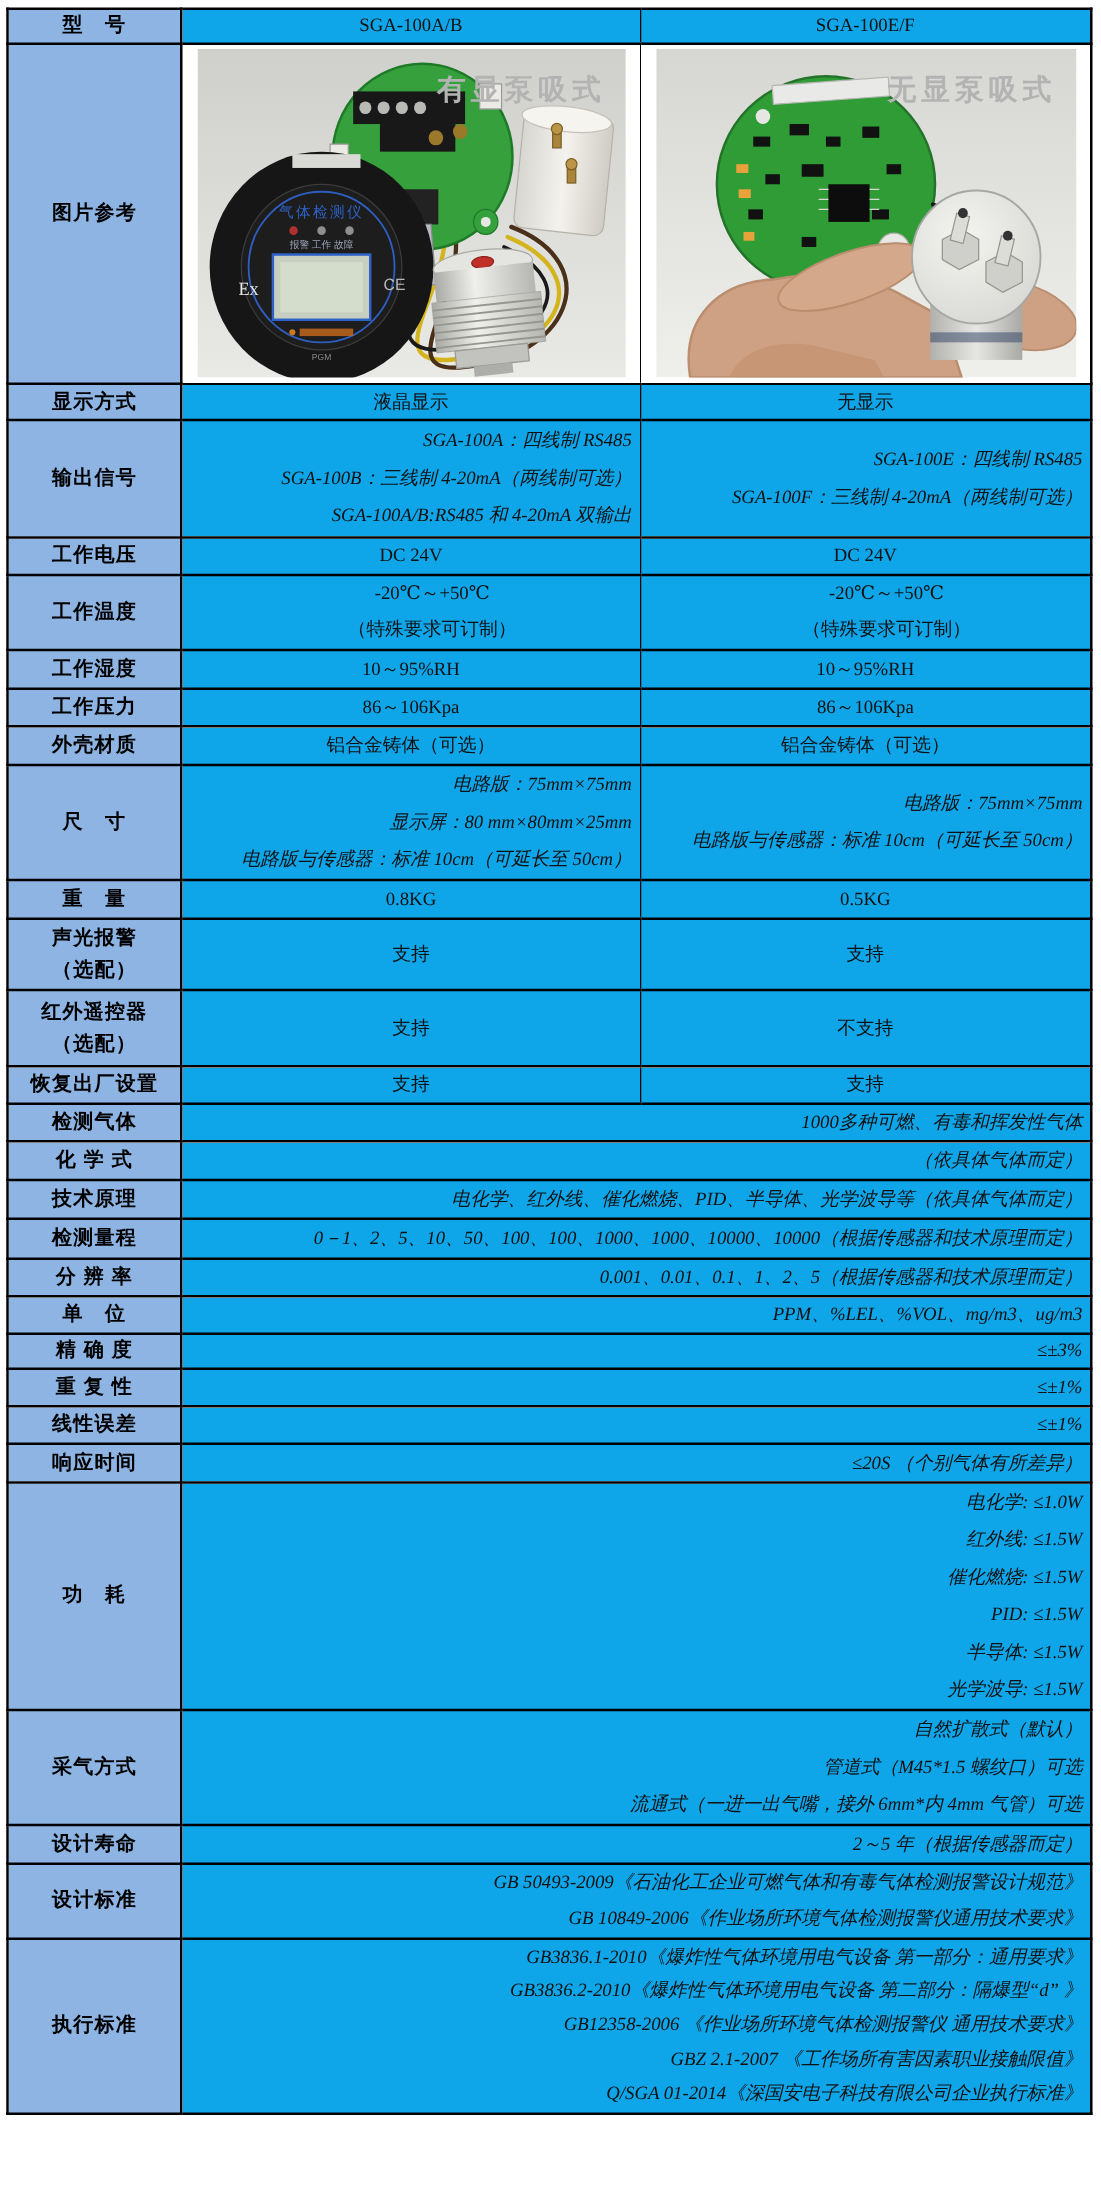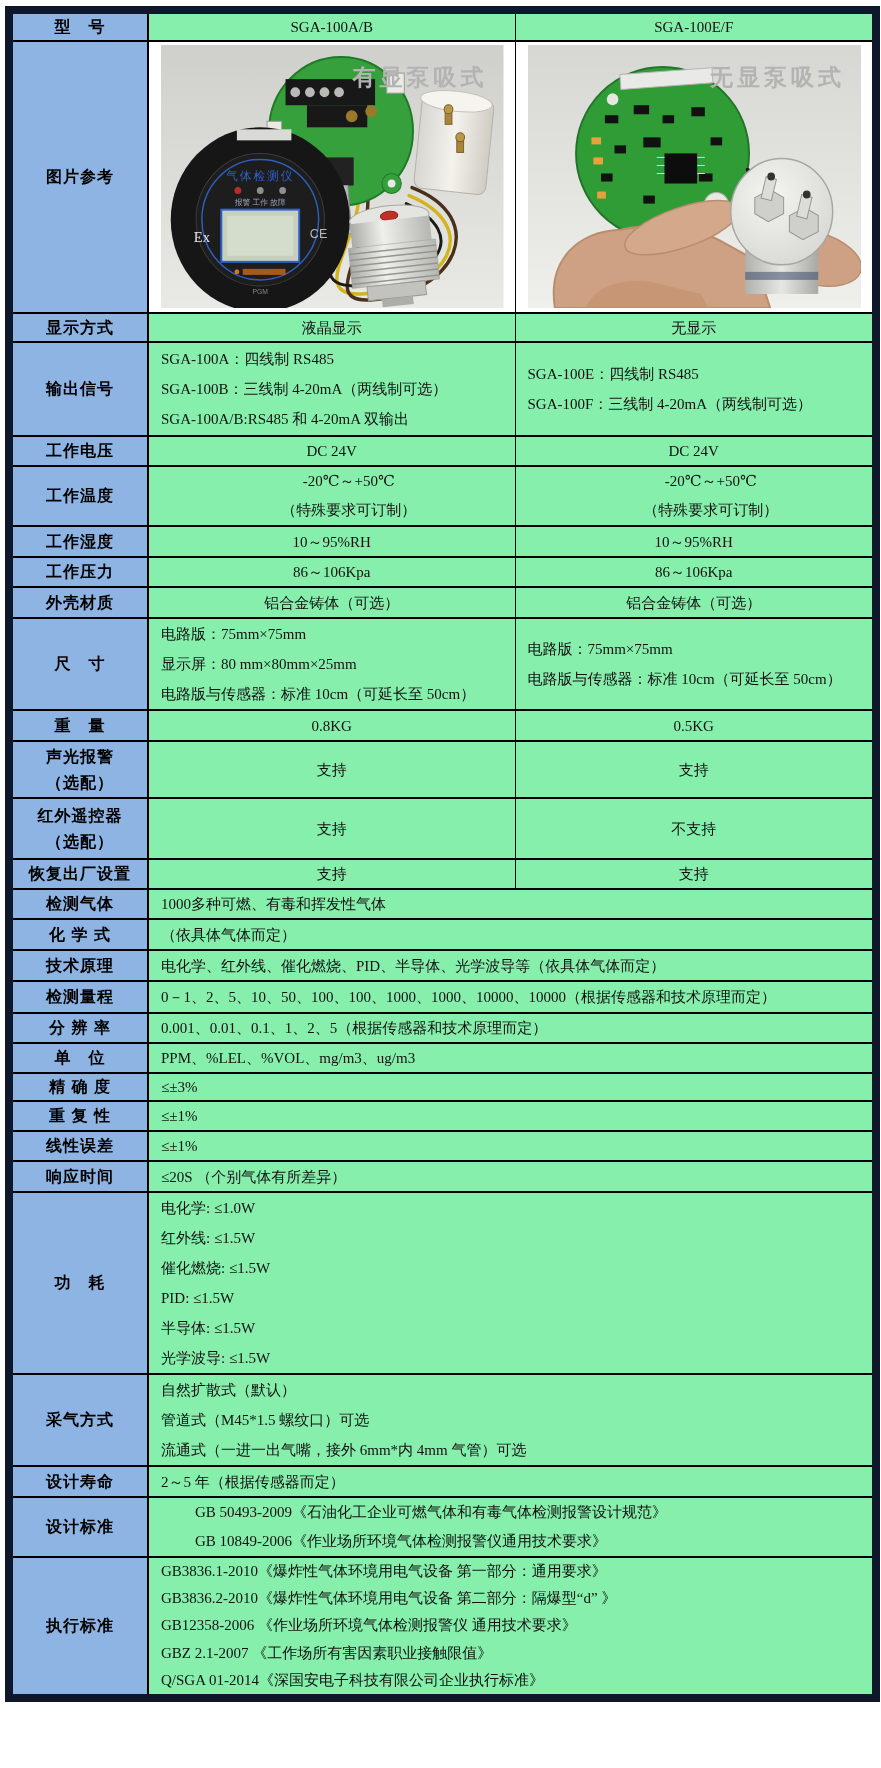--- a/index.html
+++ b/index.html
@@ -1,36 +1,36 @@
 <!DOCTYPE html>
 <html><head>
 <meta charset="utf-8">
 <style>
   html,body{margin:0;padding:0;background:#ffffff;}
   .page{position:relative;width:881px;height:1768px;background:#ffffff;overflow:hidden;}
   table.spec{
     position:absolute;left:5px;top:6px;
     border-collapse:collapse;table-layout:fixed;width:869px;
-    border:8px solid #0f172a;
+    border:2px solid #0f172a;
   }
   td{border:2px solid #000;padding:0;vertical-align:middle;overflow:hidden;}
   td.thin-r{border-right-width:1px;}
   td.thin-l{border-left-width:1px;text-align:right;}
   td.lbl{
     background:#8db4e2;color:#000;text-align:center;
     font-family:"Liberation Sans","DejaVu Sans",sans-serif;
     font-weight:700;font-size:16px;letter-spacing:1px;line-height:26px;
   }
   td.c{
-    background:#86efac;color:#111;
+    background:#0ea5e9;color:#111;
     font-family:"Liberation Serif","DejaVu Serif",serif;
     font-size:15px;line-height:26px;
   }
   td.center{text-align:center;}
-  td.left{text-align:left;padding-left:12px;padding-right:6px;}
+  td.left{text-align:right;padding-left:12px;padding-right:6px;font-style:italic;}
   .lines div{line-height:30px;white-space:nowrap;}
   .lines2 div{line-height:29px;white-space:nowrap;margin-left:34px;}
   .lines-tight div{line-height:27.2px;white-space:nowrap;}
   td.photo-cell{background:#ffffff;position:relative;}
   .photo{position:absolute;top:3px;bottom:4px;left:12px;right:11px;}
   .photo svg{display:block;width:100%;height:100%;}
   .wm{
     position:absolute;top:17px;right:16px;
     font-family:"Liberation Sans","DejaVu Sans",sans-serif;
     font-size:23px;font-weight:600;letter-spacing:4px;color:#b3b3b3;

